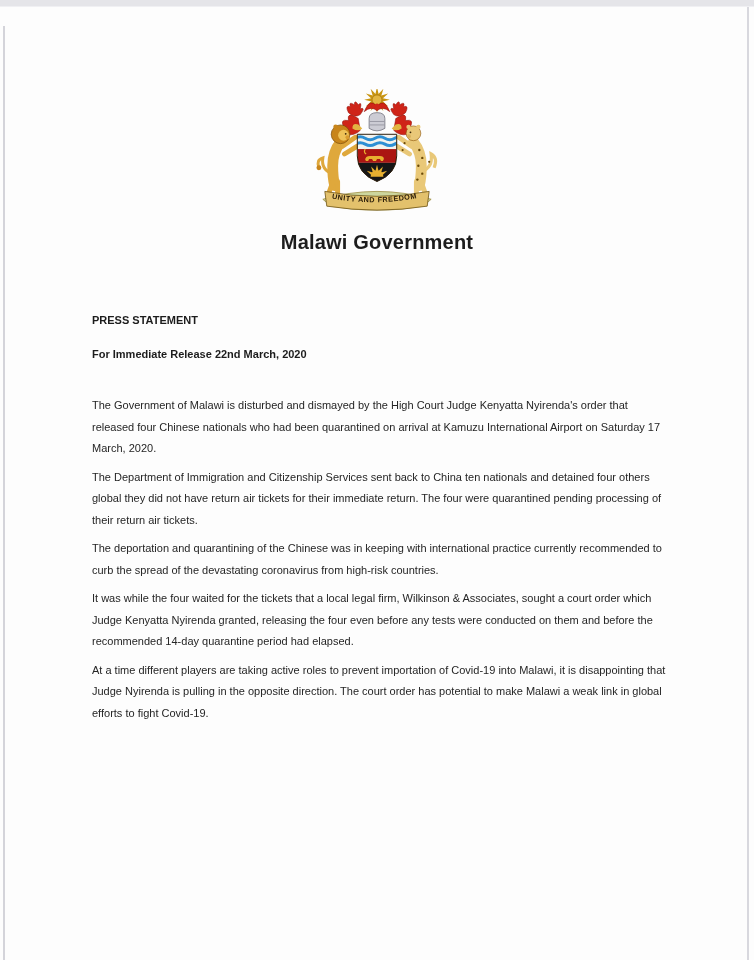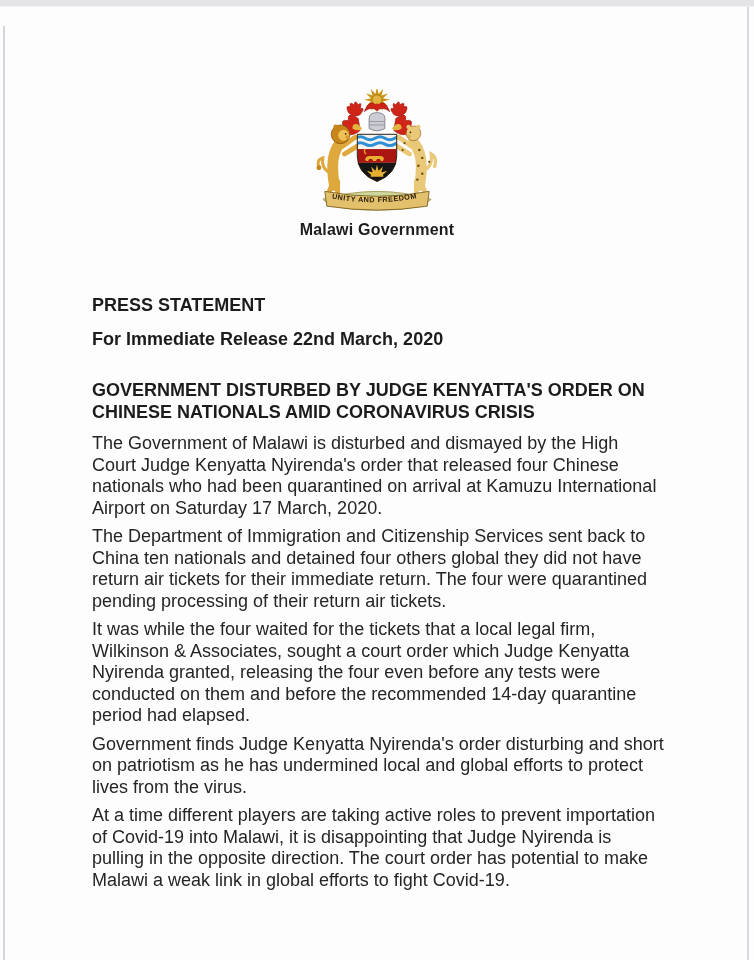--- a/index.html
+++ b/index.html
@@ -24,30 +24,31 @@
   }
   .edge-right {
     position: absolute; right: 5px; top: 7px; bottom: 0;
     width: 2px; background: #d8d8de;
   }
   .page { position: absolute; inset: 7px 8px 0 8px; }
 
   .doc-header { text-align: center; padding-top: 82px; }
   .coa { display: inline-block; }
   .gov-title {
+    margin-top: 10px;
     font-weight: bold;
-    font-size: 16px;
+    font-size: 20px;
     color: #1d1d1d;
     letter-spacing: 0.2px;
   }
 
   .doc-body {
     margin: 56px 0 0 84px;
     width: 575px;
-    font-size: 18px;
+    font-size: 11px;
     line-height: 21.5px;
     color: #252525;
   }
   .doc-body p { margin: 0 0 6px 0; }
   .doc-body .hline { font-weight: bold; color: #1c1c1c; margin-bottom: 12px; }
   .doc-body .hline + .hline { margin-top: 0; }
   .doc-body .release { margin-bottom: 30px; }
   .doc-body .headline { margin-bottom: 10px; }
   .doc-body .para { margin-bottom: 7px; }
 </style>
@@ -169,22 +170,21 @@
         </text>
       </g>
     </svg>
 
     <div class="gov-title">Malawi Government</div>
   </header>
 
   <main class="doc-body">
     <p class="hline">PRESS STATEMENT</p>
     <p class="hline release">For Immediate Release 22nd March, 2020</p>
-    <p class="hline headline">GOVERNMENT DISTURBED BY JUDGE KENYATTA'S ORDER ON CHINESE NATIONALS AMID CORONAVIRUS CRISIS</p>
 
     <p class="para">The Government of Malawi is disturbed and dismayed by the High Court Judge Kenyatta Nyirenda's order that released four Chinese nationals who had been quarantined on arrival at Kamuzu International Airport on Saturday 17 March, 2020.</p>
     <p class="para">The Department of Immigration and Citizenship Services sent back to China ten nationals and detained four others global they did not have return air tickets for their immediate return.  The four were quarantined pending processing of their return air tickets.</p>
+    <p class="para">The deportation and quarantining of the Chinese was in keeping with international practice currently recommended to curb the spread of the devastating coronavirus from high-risk countries.</p>
     <p class="para">It was while the four waited for the tickets that a local legal firm, Wilkinson &amp; Associates, sought a court order which Judge Kenyatta Nyirenda granted, releasing the four even before any tests were conducted on them and before the recommended 14-day quarantine period had elapsed.</p>
-    <p class="para">Government finds Judge Kenyatta Nyirenda's order disturbing and short on patriotism as he has undermined local and global efforts to protect lives from the virus.</p>
     <p class="para">At a time different players are taking active roles to prevent importation of Covid-19 into Malawi, it is disappointing that Judge Nyirenda is pulling in the opposite direction. The court order has potential to make Malawi a weak link in global efforts to fight Covid-19.</p>
   </main>
 
 </div>
 
 </body></html>

